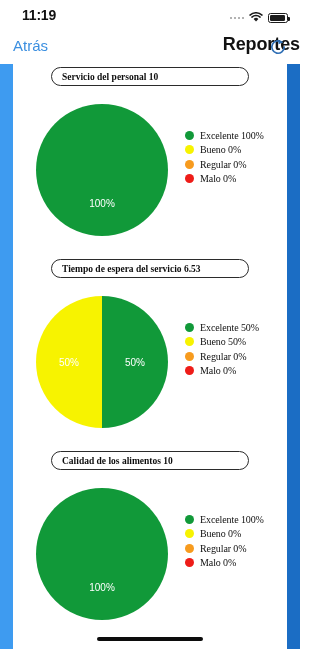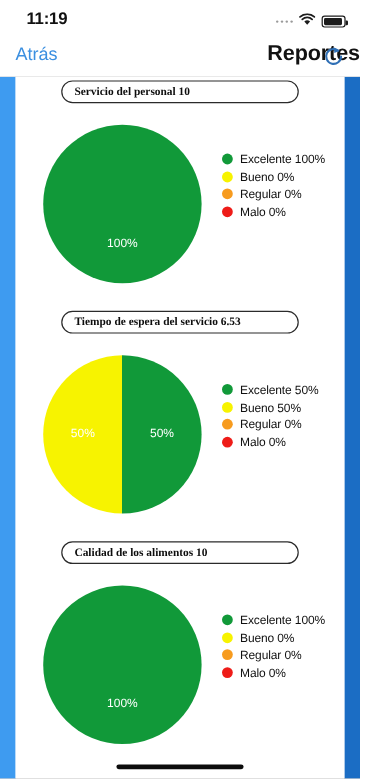--- a/index.html
+++ b/index.html
@@ -86,21 +86,21 @@
   .pie-wrap{position:absolute;left:23px;top:18px;width:132px;height:132px;}
   .pie{position:relative;width:132px;height:132px;border-radius:50%;overflow:hidden;}
   .pie-label{
     position:absolute;font-size:10px;color:#ffffff;white-space:nowrap;
     transform:translate(-50%,-50%);
   }
 
   .legend{
     position:absolute;left:172px;top:42px;
   }
-  .legend-row{display:flex;height:14.5px;}
+  .legend-row{display:flex;align-items:center;height:14.5px;font-family:Liberation Serif, serif;}
   .legend-dot{width:9px;height:9px;border-radius:50%;flex:0 0 auto;margin-right:6px;}
   .legend-text{font-size:10px;color:#101010;white-space:nowrap;letter-spacing:-0.1px;}
 
   
   .home-indicator{
     position:absolute;left:50%;bottom:8px;transform:translateX(-50%);
     width:106px;height:4px;border-radius:2px;background:#0c0c0c;
   }
 </style>
 </head>

